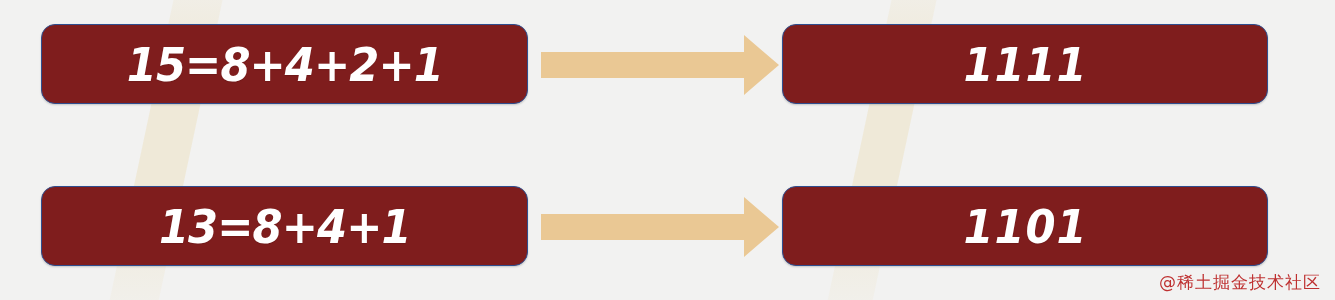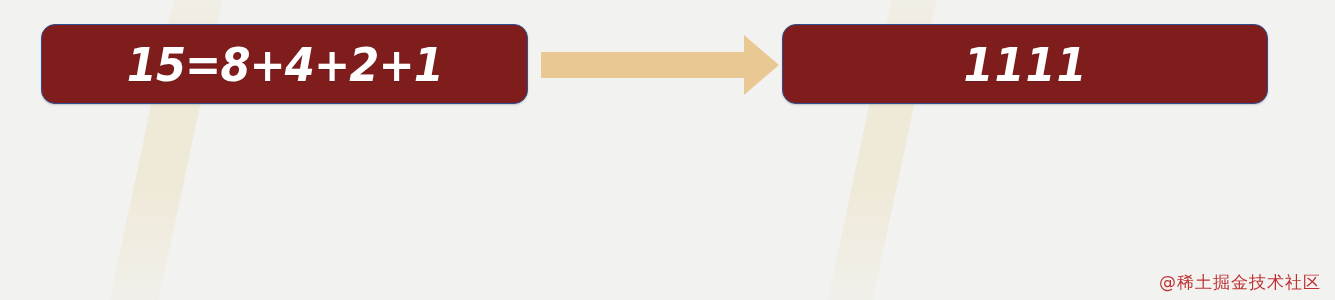--- a/index.html
+++ b/index.html
@@ -130,16 +130,33 @@
         <polygon points="0,17 203,17 203,0 238,30 203,60 203,43 0,43" fill="#eac894"></polygon>
       </svg>
     </div>
 
     <div class="box right">
       <span class="box-text">1111</span>
     </div>
 
   </div>
 
+  <div class="row row-2">
+
+    <div class="box left">
+      <span class="box-text">13=8+4+1</span>
+    </div>
+
+    <div class="arrow">
+      <svg width="238" height="60" viewBox="0 0 238 60" xmlns="http://www.w3.org/2000/svg">
+        <polygon points="0,17 203,17 203,0 238,30 203,60 203,43 0,43" fill="#eac894"></polygon>
+      </svg>
+    </div>
+
+    <div class="box right">
+      <span class="box-text">1101</span>
+    </div>
+
+  </div>
 
   <div class="watermark">@稀土掘金技术社区</div>
 
 </div>
 
 </body></html>

